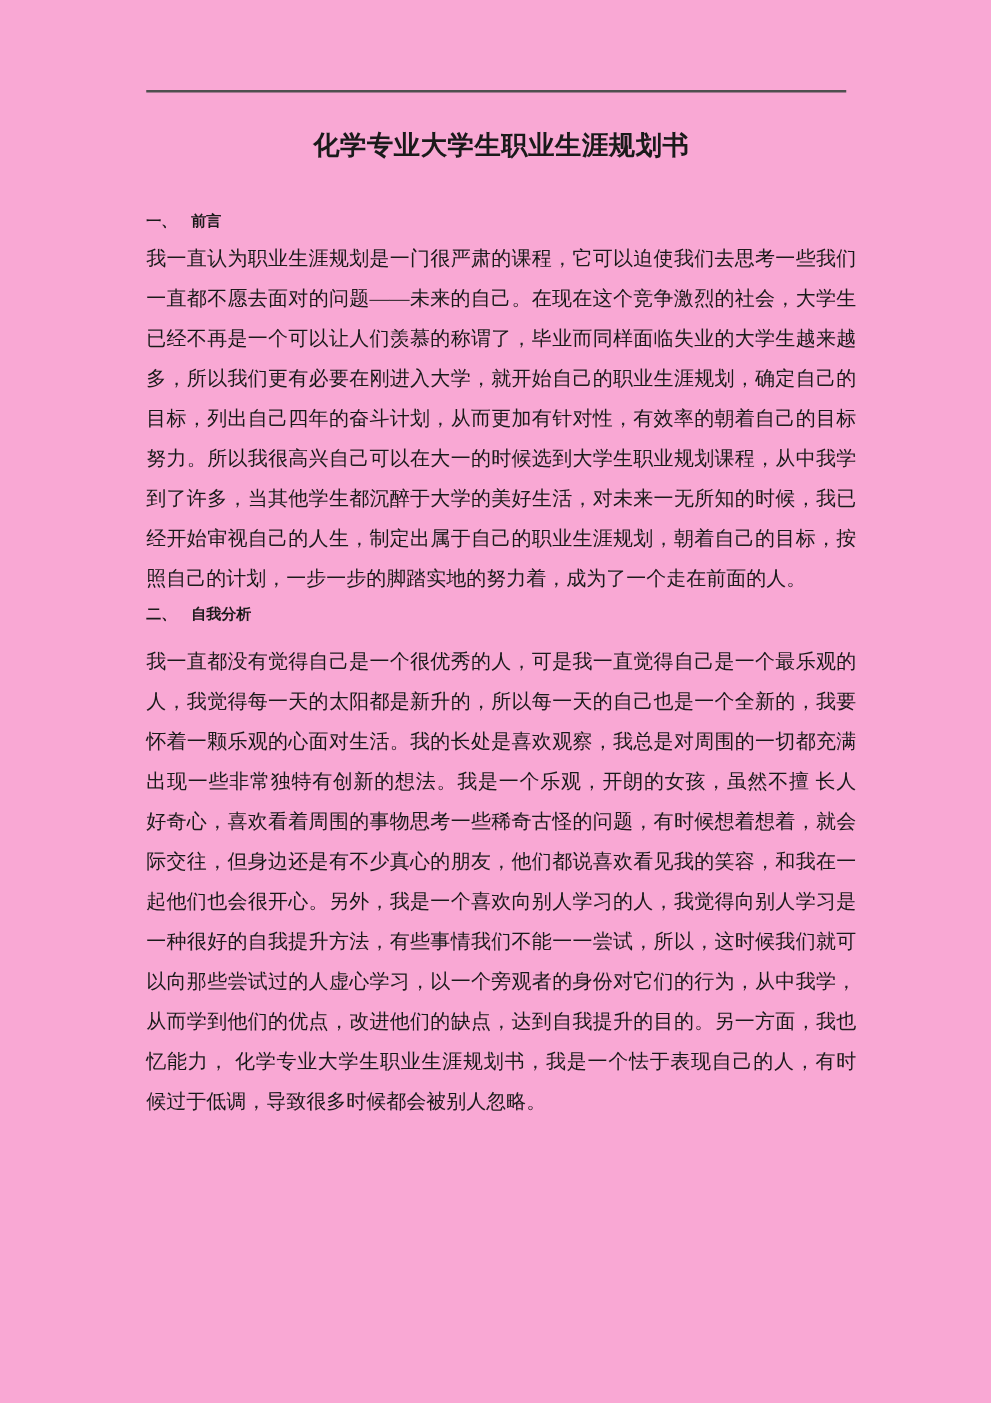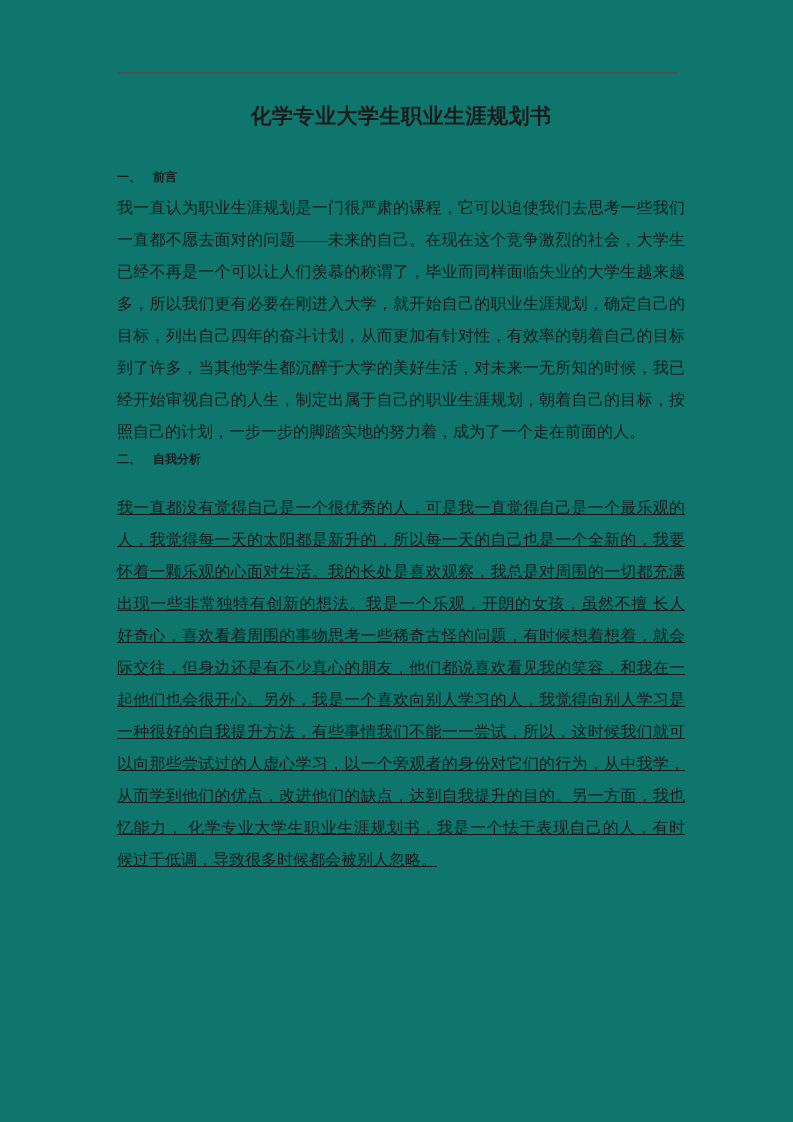--- a/index.html
+++ b/index.html
@@ -5,21 +5,21 @@
   html, body {
     margin: 0;
     padding: 0;
     background: #ffffff;
   }
   .page {
     position: relative;
     width: 793px;
     height: 1122px;
     margin: 0 auto;
-    background: #0f766e;
+    background: #f9a8d4;
     color: #1a1a1a;
     font-family: "Liberation Serif", "DejaVu Serif", serif;
     overflow: hidden;
   }
   .content {
     padding-left: 117px;
     padding-right: 108px; 
   }
   .header-rule {
     margin-top: 72px;
@@ -45,22 +45,21 @@
     margin-top: 0;
   }
   .sec-num {
     margin-right: 12px;
   }
   .para {
     margin-top: 4px;
     font-size: 16px;
   }
   .para.second {
-    margin-top: 22px;
-    text-decoration: underline;
+    margin-top: 12px;
   }
   .para .line {
     height: 32px;
     line-height: 32px;
     text-align: justify;
     text-align-last: justify;
     white-space: pre-wrap;
   }
   .para .line.last {
     text-align-last: left;
@@ -79,20 +78,21 @@
     <div class="section">
       <div class="sec-heading">
         <span class="sec-num">一、</span><span class="sec-title">前言</span>
       </div>
       <div class="para">
           <div class="line">我一直认为职业生涯规划是一门很严肃的课程，它可以迫使我们去思考一些我们</div>
           <div class="line">一直都不愿去面对的问题——未来的自己。在现在这个竞争激烈的社会，大学生</div>
           <div class="line">已经不再是一个可以让人们羡慕的称谓了，毕业而同样面临失业的大学生越来越</div>
           <div class="line">多，所以我们更有必要在刚进入大学，就开始自己的职业生涯规划，确定自己的</div>
           <div class="line">目标，列出自己四年的奋斗计划，从而更加有针对性，有效率的朝着自己的目标</div>
+          <div class="line">努力。所以我很高兴自己可以在大一的时候选到大学生职业规划课程，从中我学</div>
           <div class="line">到了许多，当其他学生都沉醉于大学的美好生活，对未来一无所知的时候，我已</div>
           <div class="line">经开始审视自己的人生，制定出属于自己的职业生涯规划，朝着自己的目标，按</div>
           <div class="line last">照自己的计划，一步一步的脚踏实地的努力着，成为了一个走在前面的人。</div>
         </div>
     </div>
 
     <div class="section">
       <div class="sec-heading second">
         <span class="sec-num">二、</span><span class="sec-title">自我分析</span>
       </div>

